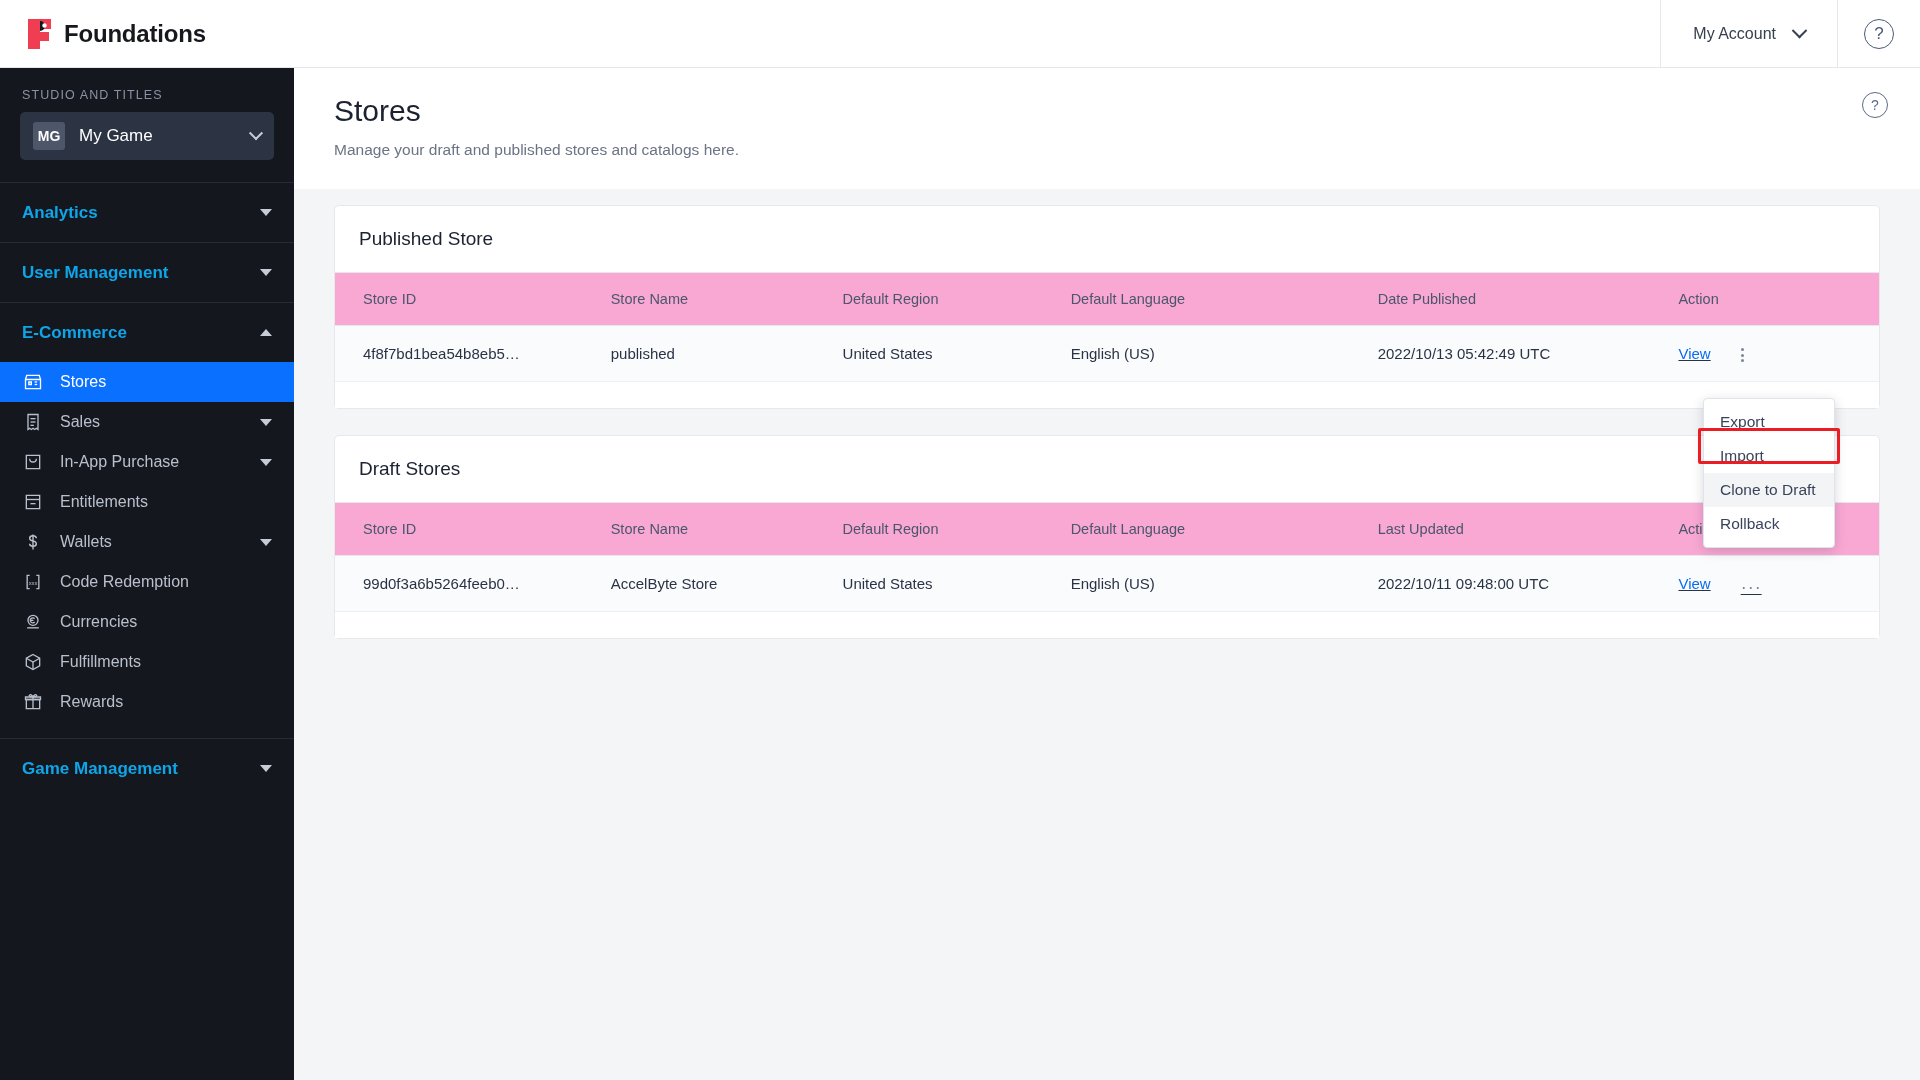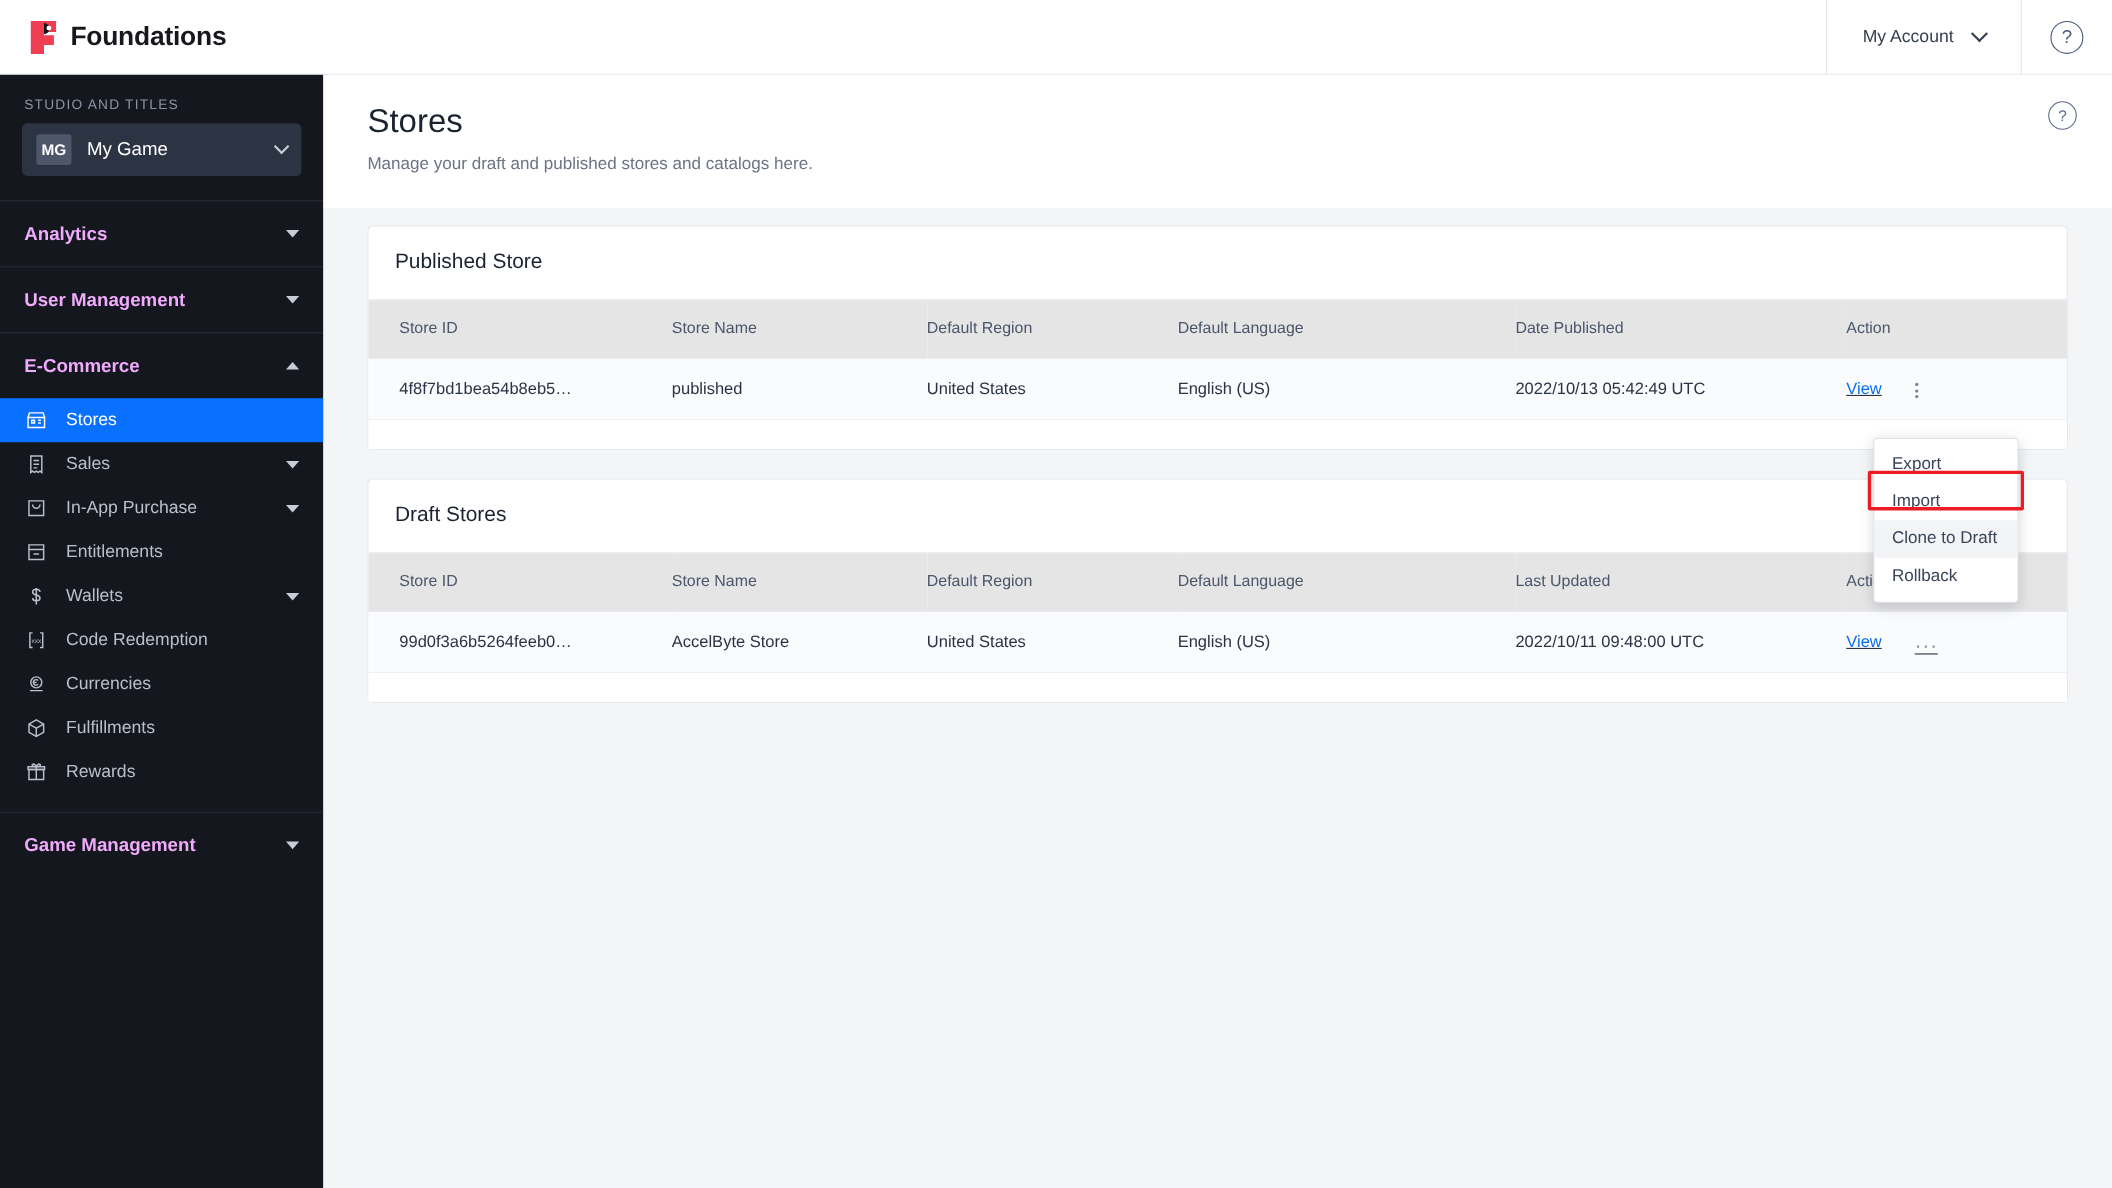--- a/index.html
+++ b/index.html
@@ -55,21 +55,21 @@
     display: flex; align-items: center; justify-content: center;
     font-size: 14px; font-weight: 700; color: #ffffff;
   }
   .title-name { font-size: 17px; color: #ffffff; font-weight: 400; }
   .title-chev { margin-left: auto; width: 10px; height: 10px;
     border-right: 2px solid #c7cdd8; border-bottom: 2px solid #c7cdd8;
     transform: rotate(45deg) translate(-2px,-2px); }
 
   .sb-group-head {
     height: 60px; display: flex; align-items: center; padding: 0 22px;
-    font-size: 17px; font-weight: 700; color: #f0abfc; cursor: pointer;
+    font-size: 17px; font-weight: 700; color: #0ea5e9; cursor: pointer;
     border-top: 1px solid #272b33;
     text-align: center;
   }
   .sb-group-head .caret { margin-left: auto; }
   .caret-d { width: 0; height: 0; border-left: 6px solid transparent; border-right: 6px solid transparent; border-top: 7px solid #c7cdd8; }
   .caret-u { width: 0; height: 0; border-left: 6px solid transparent; border-right: 6px solid transparent; border-bottom: 7px solid #c7cdd8; }
 
   .sb-item {
     height: 40px; display: flex; align-items: center; gap: 16px;
     padding: 0 22px; font-size: 16px; color: #b9c0cd; cursor: pointer;
@@ -95,21 +95,21 @@
   }
 
   .panel {
     background: #ffffff; border: 1px solid #e6e8ec; border-radius: 5px;
     margin: 0 40px;
   }
   .panel-top { margin-top: 16px; }
   .panel-head { padding: 22px 24px; font-size: 19px; color: #1b2230; }
   .tbl { width: 100%; border-collapse: collapse; table-layout: fixed; }
   .tbl thead th {
-    background: #e5e5e5; text-align: left; font-size: 14.5px; font-weight: 400; color: #4b5costantly;
+    background: #f9a8d4; text-align: left; font-size: 14.5px; font-weight: 400; color: #4b5costantly;
     color: #4b566b; padding: 18px 0; border-top: 1px solid #e6e8ec; border-bottom: 1px solid #e6e8ec;
   }
   .tbl tbody td {
     font-size: 15px; color: #2a3346; padding: 19px 0; background: #fafbfc;
     border-bottom: 1px solid #edeff2;
   }
   .c1 { padding-left: 28px !important; width: 220px; }
   .c2 { width: 185px; }
   .c3 { width: 182px; }
   .c4 { width: 245px; }

